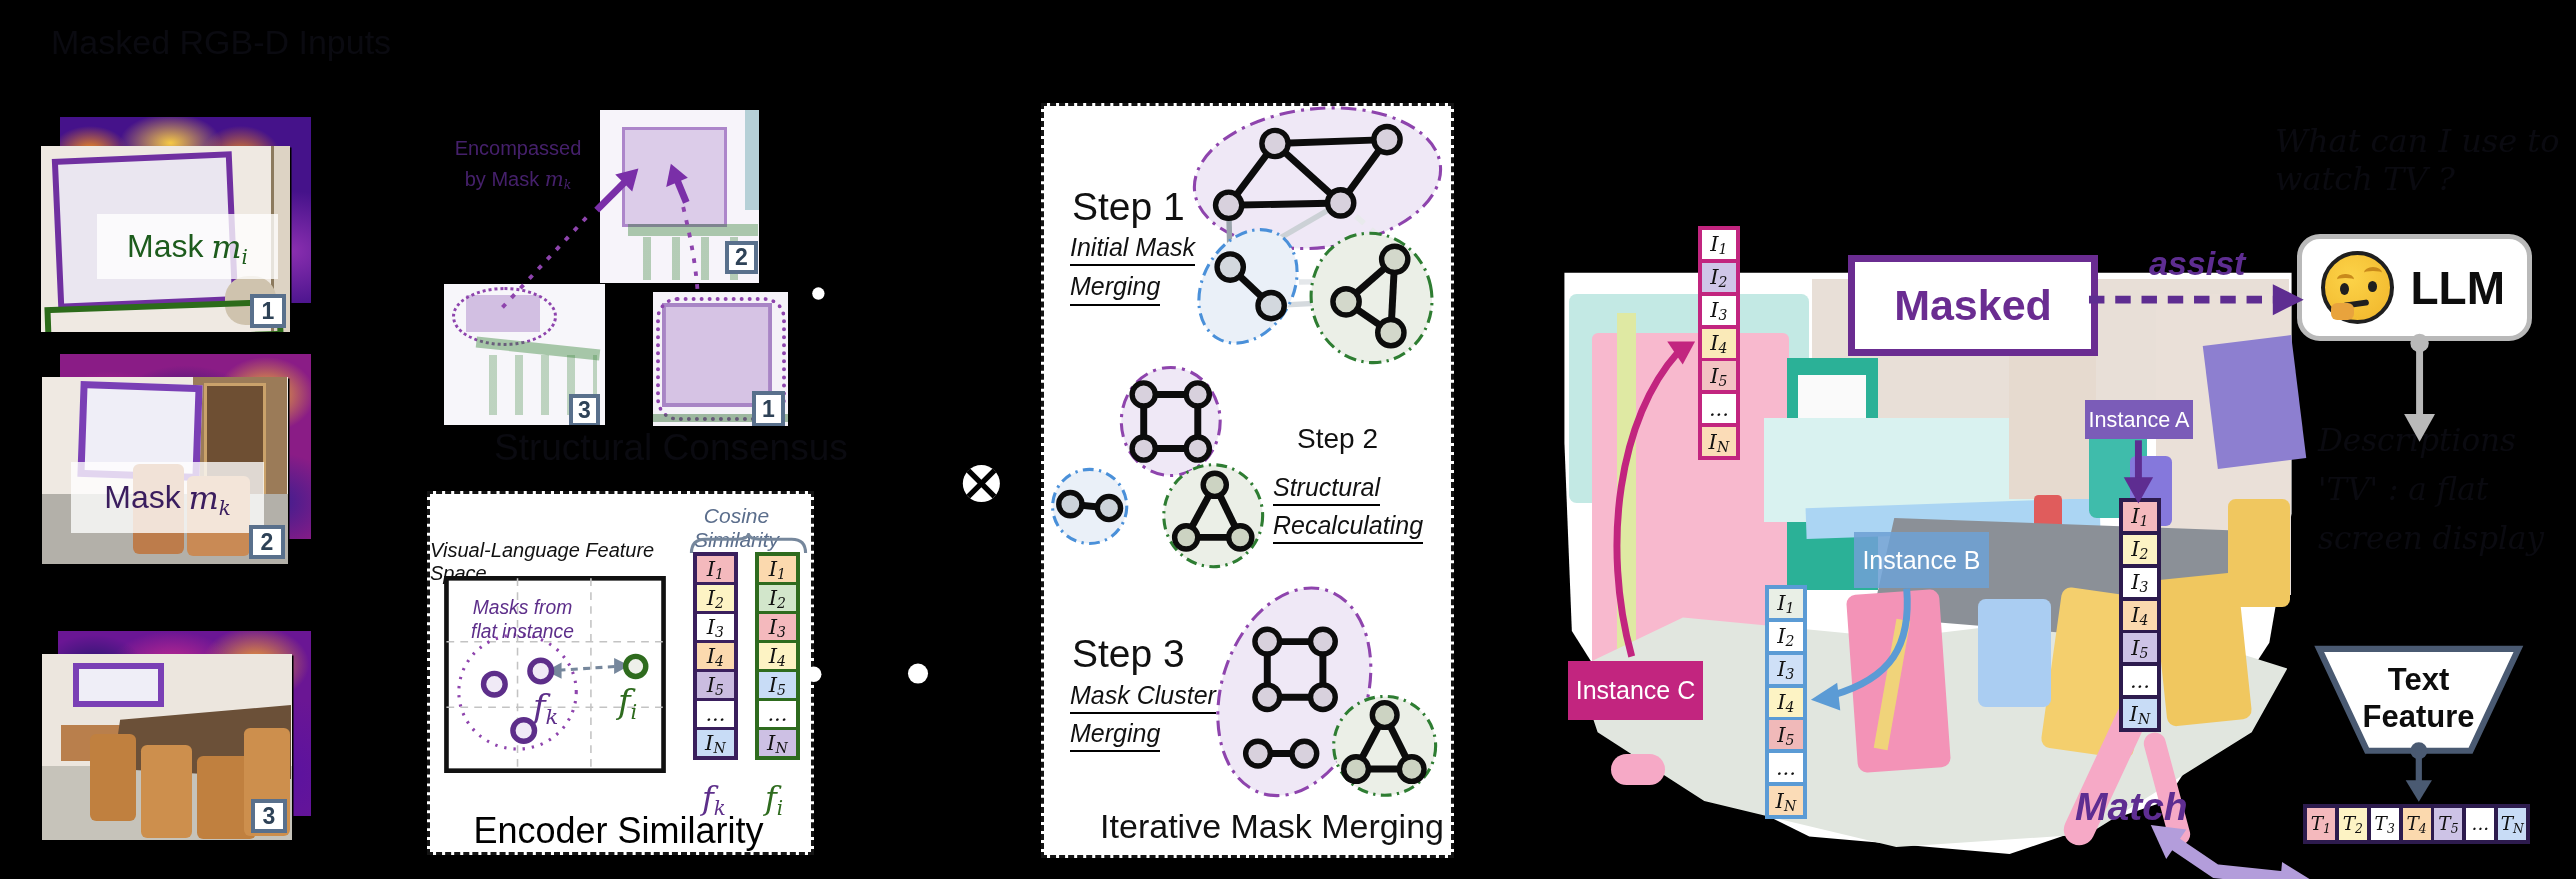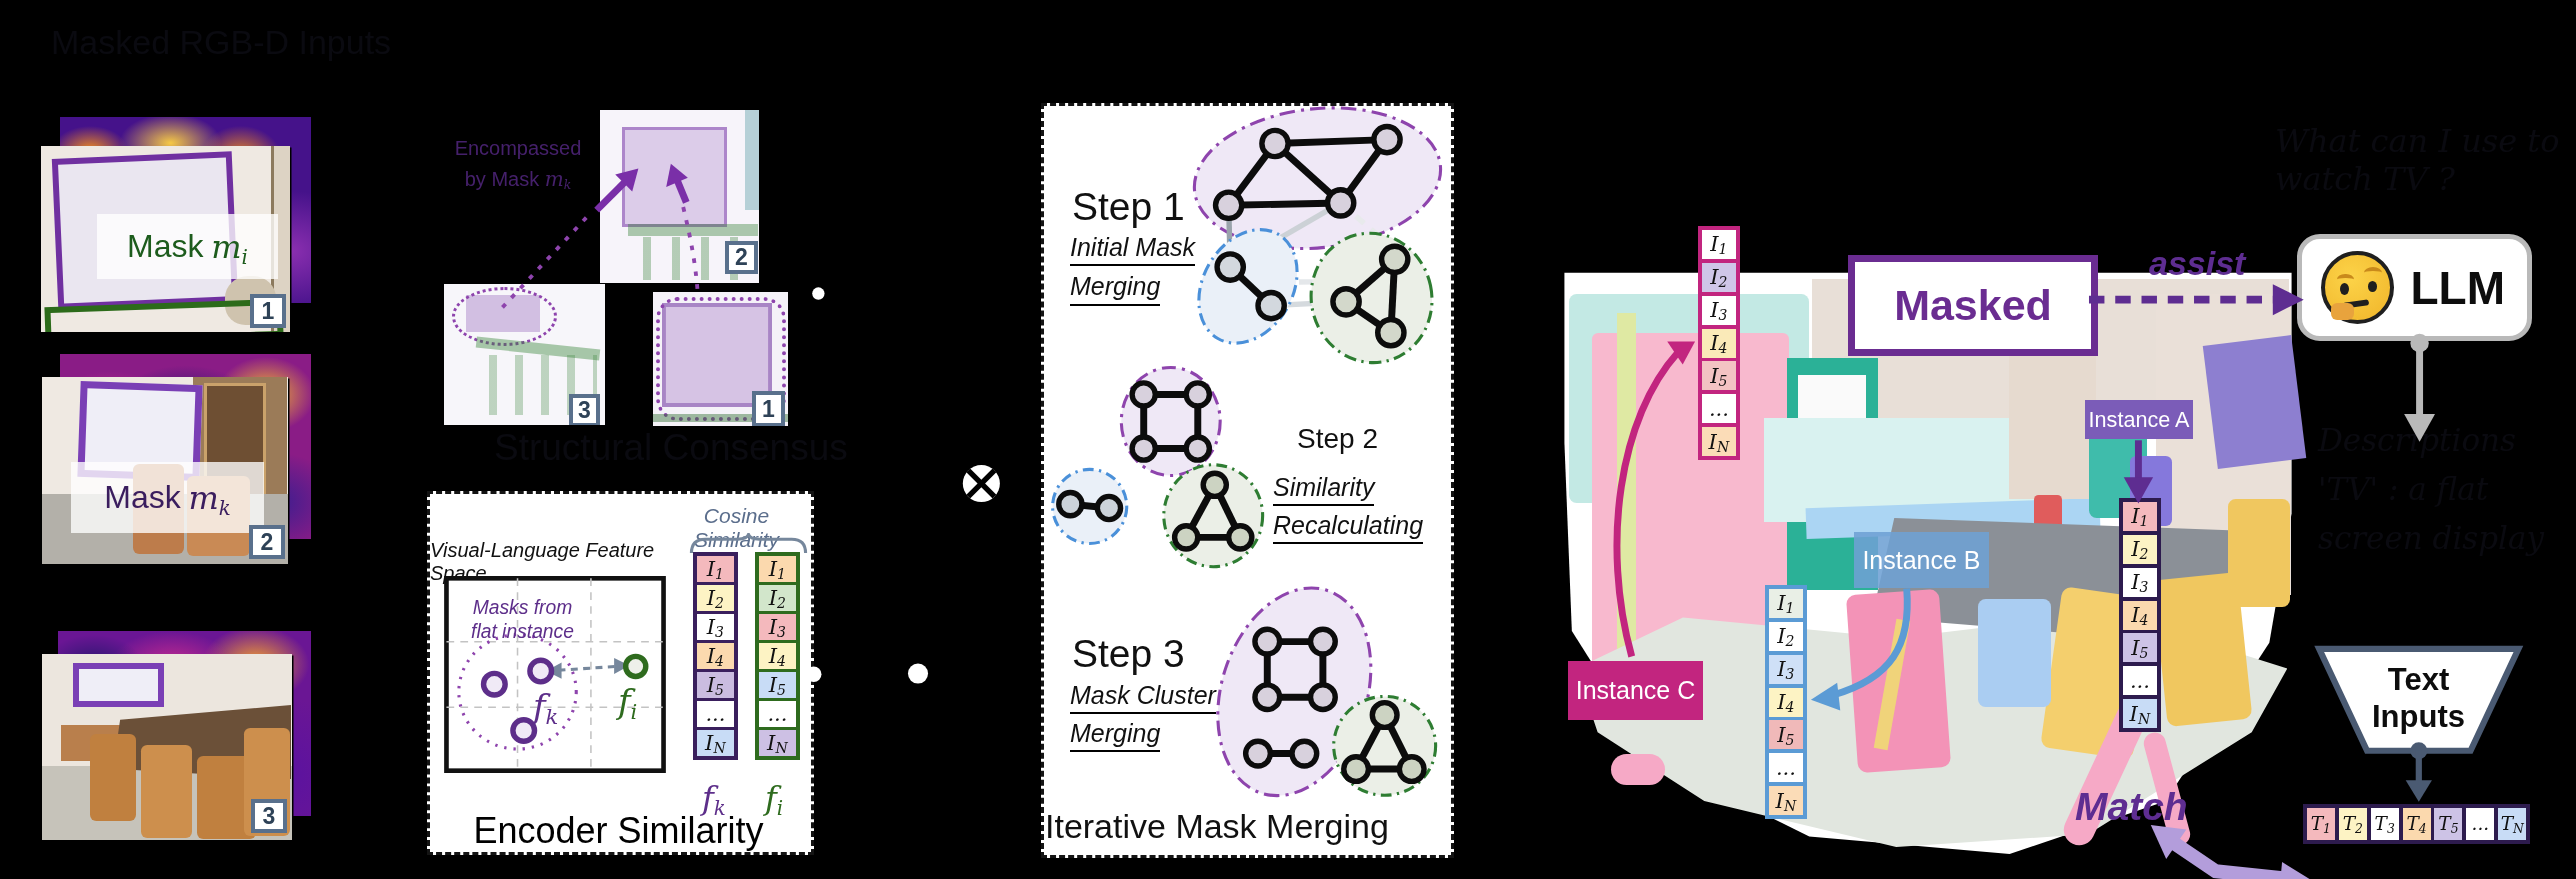--- a/index.html
+++ b/index.html
@@ -234,29 +234,29 @@
 
 <div class="panel" style="left:1041px;top:103px;width:407px;height:749px;"></div>
 
 <div class="abs" style="left:1072px;top:185px;font-size:39px;z-index:10;">Step 1</div>
 <div class="abs" style="left:1070px;top:233px;font:italic 25px 'Liberation Sans',sans-serif;z-index:10;">
   <div style="border-bottom:2.3px solid #000;padding-bottom:2.3px;">Initial Mask</div>
   <div style="border-bottom:2.3px solid #000;padding-bottom:2.3px;display:inline-block;margin-top:6.2px;">Merging</div>
 </div>
 <div class="abs" style="left:1297px;top:423px;font-size:28px;z-index:10;">Step 2</div>
 <div class="abs" style="left:1273px;top:473px;font:italic 25px 'Liberation Sans',sans-serif;z-index:10;">
-  <div style="border-bottom:2.3px solid #000;padding-bottom:2.3px;display:inline-block;">Similarity</div><br>
+  <div style="border-bottom:2.3px solid #000;padding-bottom:2.3px;display:inline-block;">Structural</div><br>
   <div style="border-bottom:2.3px solid #000;padding-bottom:2.3px;display:inline-block;margin-top:4.6px;">Recalculating</div>
 </div>
 <div class="abs" style="left:1072px;top:632px;font-size:39px;z-index:10;">Step 3</div>
 <div class="abs" style="left:1070px;top:681px;font:italic 25px 'Liberation Sans',sans-serif;z-index:10;">
   <div style="border-bottom:2.3px solid #000;padding-bottom:2.3px;display:inline-block;">Mask Cluster</div><br>
   <div style="border-bottom:2.3px solid #000;padding-bottom:2.3px;display:inline-block;margin-top:4.6px;">Merging</div>
 </div>
-<div class="abs" style="left:1045px;top:807px;width:399px;text-align:left;font:34px 'Liberation Sans',sans-serif;z-index:10;">Iterative Mask Merging</div>
+<div class="abs" style="left:1045px;top:807px;width:399px;text-align:right;font:34px 'Liberation Sans',sans-serif;z-index:10;">Iterative Mask Merging</div>
 
 <svg style="left:1041px;top:103px;z-index:9;" width="407" height="749" viewBox="0 0 527 969">
 
   <ellipse cx="358" cy="97" rx="160" ry="90" fill="#efe8f6" stroke="#8e44ad" stroke-width="4" stroke-dasharray="20 8 4 8" transform="rotate(-6 358 97)"></ellipse>
   <g stroke="#9aa3ab" stroke-width="7">
     <line x1="243" y1="132" x2="245" y2="212"></line>
     <line x1="245" y1="212" x2="388" y2="129" stroke="#ccd1d6"></line>
     <line x1="298" y1="262" x2="395" y2="257" stroke="#d5dade"></line>
     <line x1="270" y1="232" x2="460" y2="230" stroke="#e4e7ea" stroke-dasharray="18 14"></line>
     <line x1="388" y1="129" x2="470" y2="200" stroke="#e8eaec" stroke-dasharray="14 12"></line>
@@ -490,21 +490,21 @@
 <div class="hiddentxt" style="left:2318px;top:416px;font:italic 31px 'DejaVu Serif',serif;line-height:49px;">
     <div>Descriptions</div>
   <div>'TV' : a flat</div>
     <div>screen display</div>
 </div>
 
 <div class="abs" style="left:2075px;top:785px;font:italic 700 39px 'Liberation Sans',sans-serif;color:#5e2d91;z-index:35;">Match</div>
 
 <div class="abs" style="left:2319px;top:661px;width:199px;text-align:center;font:700 31px 'Liberation Sans',sans-serif;color:#0d0d0d;z-index:45;line-height:37px;">
   <div>Text</div>
-    <div>Inputs</div>
+    <div>Feature</div>
 </div>
 
 <div class="trow" style="left:2303px;top:804px;background:#2d1b4e;z-index:46;">
 
 <div class="cell" style=";background:#f4b9bd">
     <span class="cellb" style="font-size:18.5px;">T</span>
       <span class="cells" style="font-size:12.4px;">1</span>
   </div>
     <div class="cell" style=";background:#fdf3c4">
     <span class="cellb" style="font-size:18.5px;">T</span>

